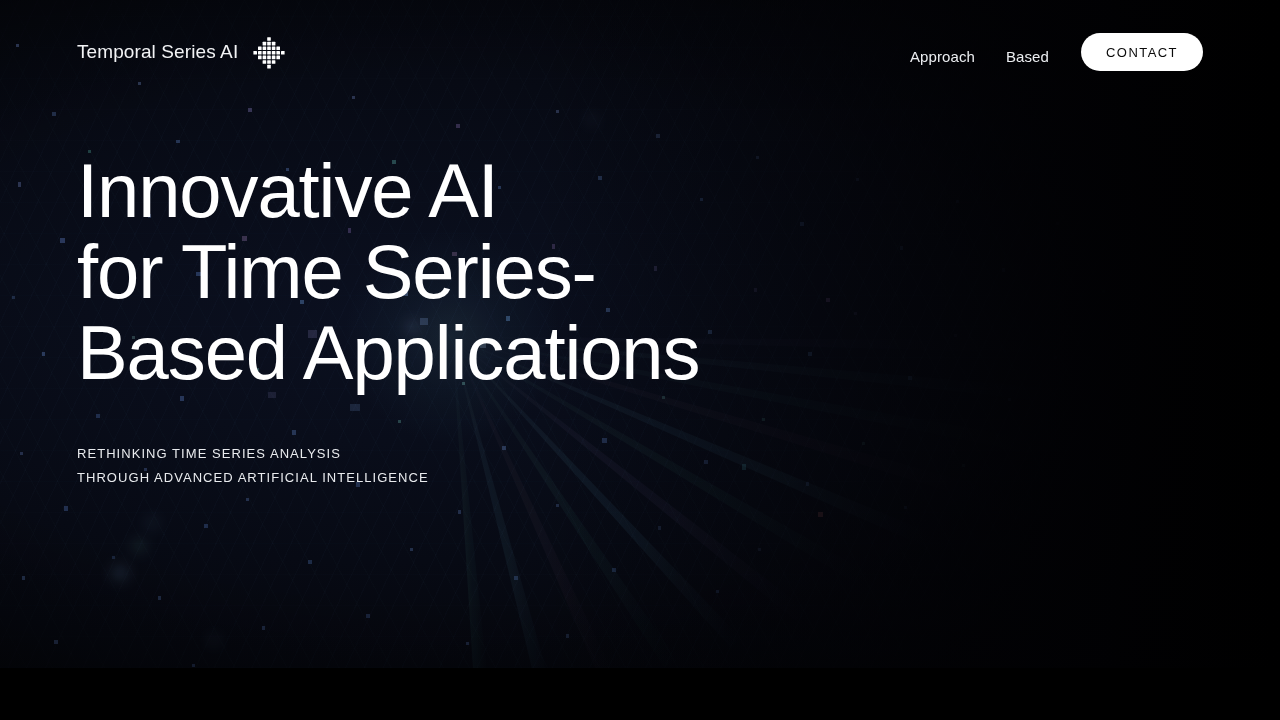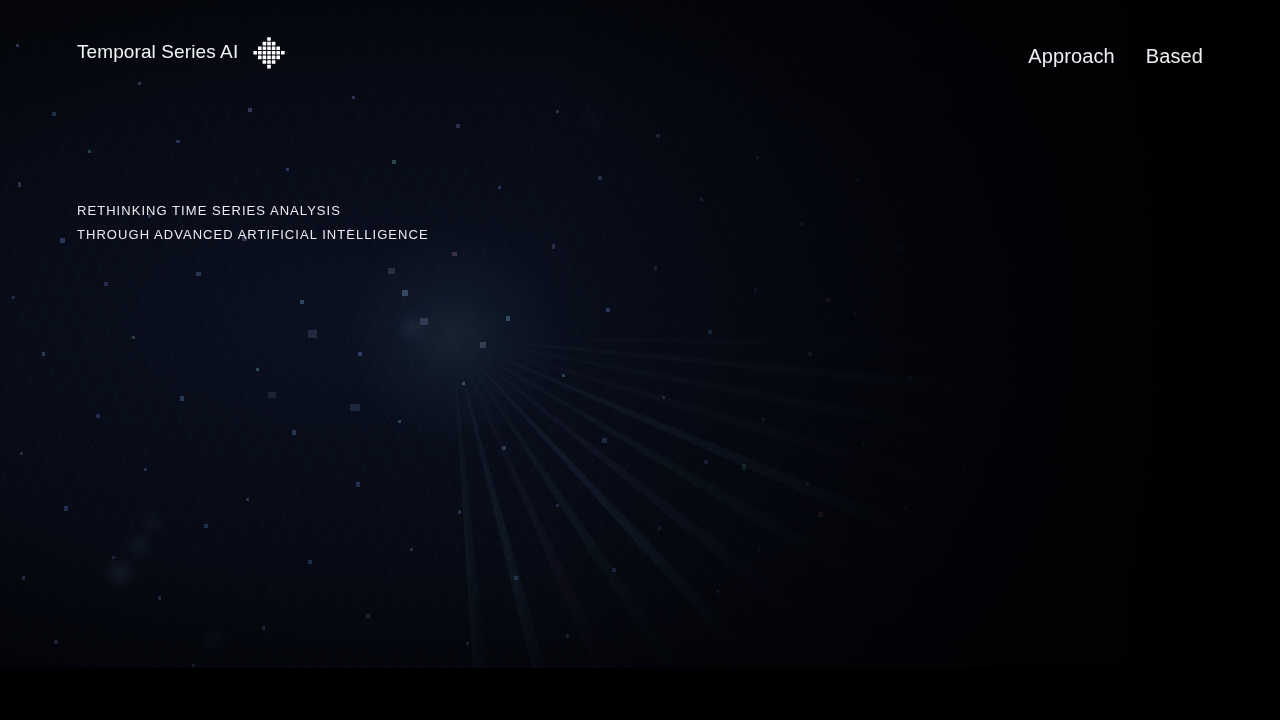--- a/index.html
+++ b/index.html
@@ -87,21 +87,21 @@
   }
 
   #brand-mark { display:block; width:34px; height:34px; }
 
   #primary-nav {
     margin-left:auto;
     display:flex; align-items:center; gap:31px;
   }
 
   .nav-link {
-    font-size:20px;
+    font-size:15px;
     font-weight:400;
     color:#eceef1;
     letter-spacing:.1px;
     text-decoration:none;
     white-space:nowrap;
     cursor:pointer;
     margin-top:8px;
   }
 
   #contact-button {
@@ -397,22 +397,26 @@
           <rect x="19.8" y="25.2" width="3.6" height="3.6" rx=".5"></rect>
 
           <rect x="15.2" y="29.8" width="3.6" height="3.6" rx=".5"></rect>
         </g>
       </svg>
     </div>
 
     <nav id="primary-nav">
       <a class="nav-link">Approach</a>
       <a class="nav-link">Based</a>
+      <button id="contact-button">CONTACT</button>
     </nav>
 
   </header>
 
   <section id="hero">
+    <h1 id="hero-heading">Innovative AI
+for Time Series-
+Based Applications</h1>
     <p id="hero-subheading">RETHINKING TIME SERIES ANALYSIS
 THROUGH ADVANCED ARTIFICIAL INTELLIGENCE</p>
   </section>
 
 </div>
 
 </body></html>

